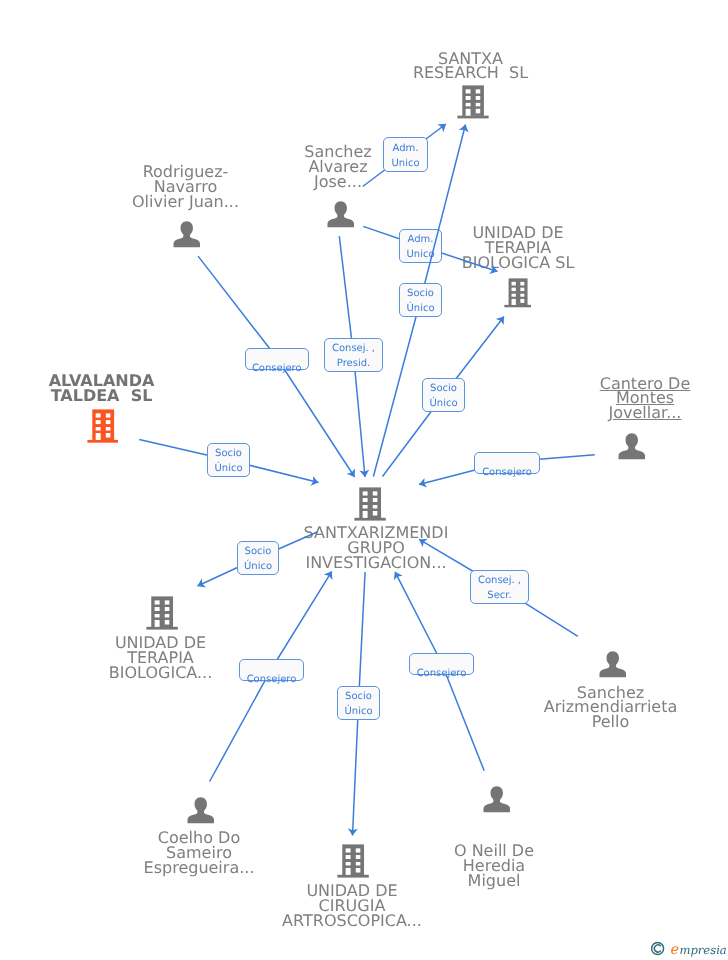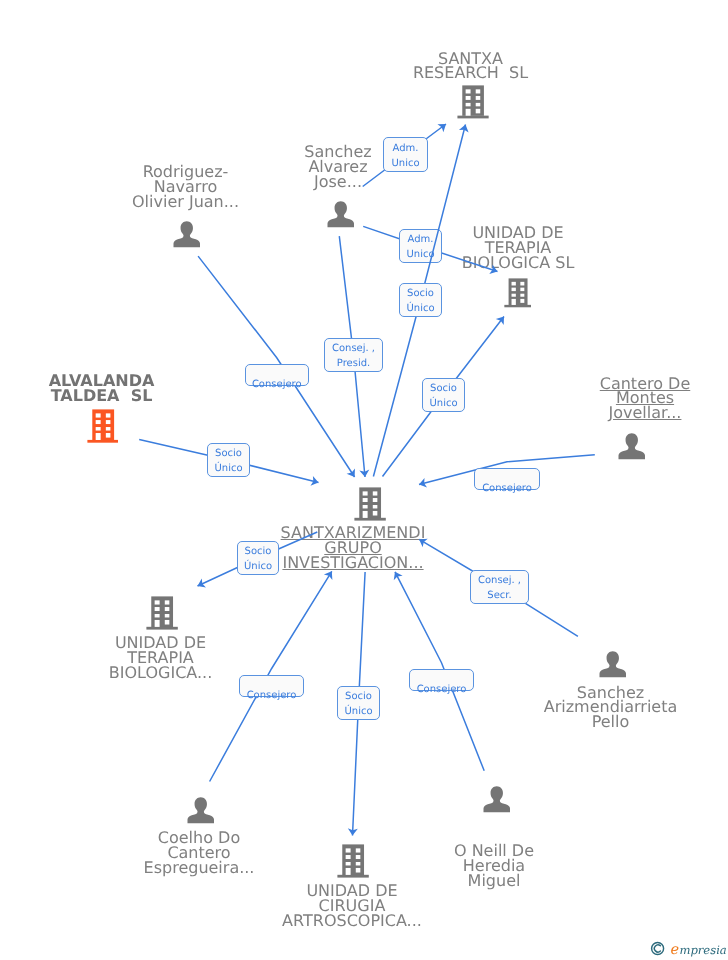--- a/index.html
+++ b/index.html
@@ -14,21 +14,21 @@
   .node-icon{position:absolute;}
   .node-label{position:absolute;text-align:center;color:#808080;
       font-family:"DejaVu Sans",sans-serif;
       font-size:16px;line-height:14.75px;white-space:pre-wrap;letter-spacing:0px;}
   .node-label.bold{font-weight:bold;color:#737373;}
   .reltag{position:absolute;box-sizing:border-box;border:1.5px solid #5a93e0;
       border-radius:5px;background:#fafafa;color:#3b7ddd;
       font-family:"DejaVu Sans",sans-serif;
       font-size:10px;text-align:center;white-space:pre-wrap;
       display:flex;align-items:center;justify-content:center;}
-  .reltag.one{line-height:14px;padding-top:20px;margin-top:16px;}
+  .reltag.one{line-height:14px;padding-top:20px;}
   .reltag.two{line-height:14.6px;padding-top:4px;}
   .wm{position:absolute;}
 </style>
 </head>
 <body>
 
 <div id="stage">
 
   <svg id="edges" viewBox="0 0 728 960" xmlns="http://www.w3.org/2000/svg"></svg>
 
@@ -121,21 +121,21 @@
    <rect x="0.4" y="31.0" width="31.6" height="2.8" fill="#757575"></rect>
    <rect x="8.7" y="4.4" width="5.0" height="4.2" fill="#fff"></rect>
    <rect x="18.9" y="4.4" width="4.6" height="4.2" fill="#fff"></rect>
    <rect x="8.7" y="11.1" width="5.0" height="4.0" fill="#fff"></rect>
    <rect x="18.9" y="11.1" width="4.6" height="4.0" fill="#fff"></rect>
    <rect x="8.7" y="18.1" width="5.0" height="3.5" fill="#fff"></rect>
    <rect x="18.9" y="18.1" width="4.6" height="3.5" fill="#fff"></rect>
    <rect x="8.7" y="24.1" width="5.0" height="7.0" fill="#fff"></rect>
    <rect x="18.9" y="24.1" width="4.6" height="4.6" fill="#fff"></rect>
   </svg></div>
-        <div class="node-label" style="left: 268px; top: 526px; width: 170px; text-decoration: underline;">SANTXARIZMENDI
+        <div class="node-label" style="left: 291px; top: 526px; width: 170px;">SANTXARIZMENDI
 GRUPO
 INVESTIGACION...</div>
       </div>
       <div class="node" style="left: 0px; top: 0px;">
         <div class="node-icon" style="left: 146px; top: 595.8px;"><svg width="31.8" height="33.8" viewBox="0 0 32 34">
    <rect x="5.3" y="0.4" width="21.9" height="30.8" fill="#757575"></rect>
    <rect x="0.4" y="31.0" width="31.6" height="2.8" fill="#757575"></rect>
    <rect x="8.7" y="4.4" width="5.0" height="4.2" fill="#fff"></rect>
    <rect x="18.9" y="4.4" width="4.6" height="4.2" fill="#fff"></rect>
    <rect x="8.7" y="11.1" width="5.0" height="4.0" fill="#fff"></rect>
@@ -172,21 +172,21 @@
 Miguel</div>
       </div>
       <div class="node" style="left: 0px; top: 0px;">
         <div class="node-icon" style="left: 187.2px; top: 796px;"><svg width="27.5" height="27.5" viewBox="0 0 27.5 27.5">
    <g fill="#757575">
     <path d="M13.75 1.3c-3.6 0-6.2 2.8-6.2 6.6 0 2.0 0.65 3.95 1.75 5.3 0.8 1.0 1.35 1.75 1.35 2.85v1.7h6.2v-1.7c0-1.1 0.55-1.85 1.35-2.85 1.1-1.35 1.75-3.3 1.75-5.3 0-3.8-2.6-6.6-6.2-6.6z"></path>
     <path d="M10.65 15.4c0 1.55-0.8 2.3-2.25 2.75l-3.7 1.15C2.25 20.1 0.5 21.6 0.5 23.6V27.2h26.5V23.6c0-2.0-1.75-3.5-4.2-4.3l-3.7-1.15c-1.45-0.45-2.25-1.2-2.25-2.75z"></path>
    </g>
   </svg></div>
         <div class="node-label" style="left: 129px; top: 831px; width: 140px;">Coelho Do
-Cantero
+Sameiro
 Espregueira...</div>
       </div>
       <div class="node" style="left: 0px; top: 0px;">
         <div class="node-icon" style="left: 337px; top: 843.8px;"><svg width="31.8" height="33.8" viewBox="0 0 32 34">
    <rect x="5.3" y="0.4" width="21.9" height="30.8" fill="#757575"></rect>
    <rect x="0.4" y="31.0" width="31.6" height="2.8" fill="#757575"></rect>
    <rect x="8.7" y="4.4" width="5.0" height="4.2" fill="#fff"></rect>
    <rect x="18.9" y="4.4" width="4.6" height="4.2" fill="#fff"></rect>
    <rect x="8.7" y="11.1" width="5.0" height="4.0" fill="#fff"></rect>
    <rect x="18.9" y="11.1" width="4.6" height="4.0" fill="#fff"></rect>

